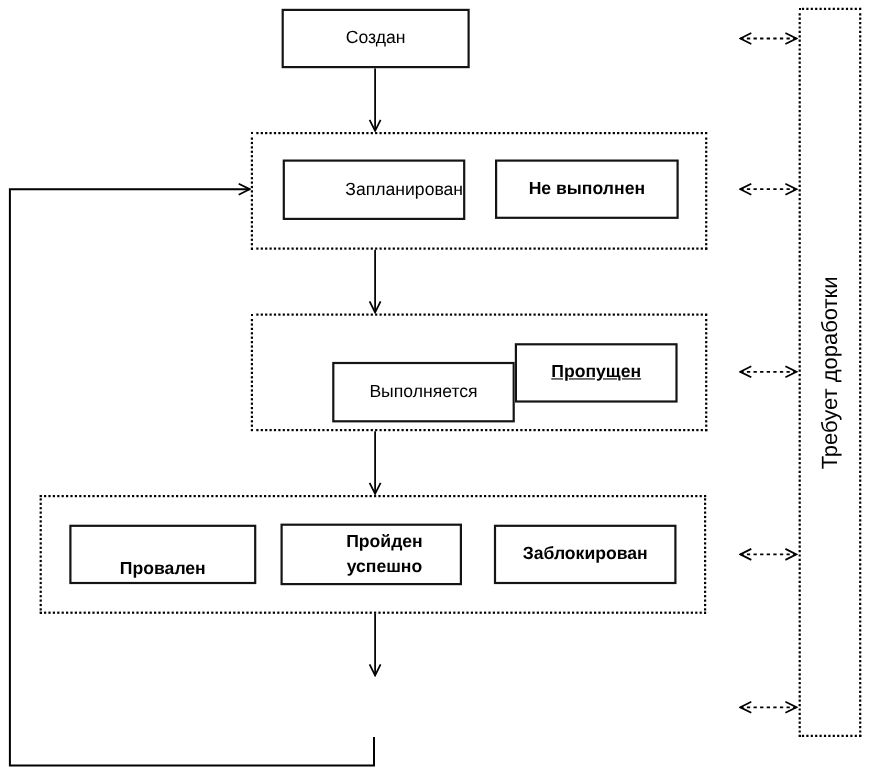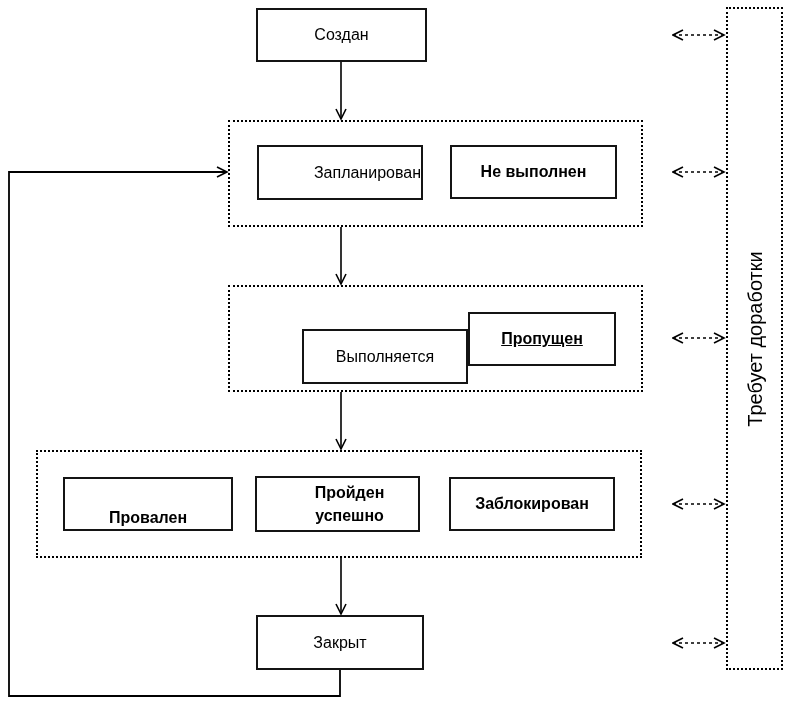--- a/index.html
+++ b/index.html
@@ -106,21 +106,18 @@
   </div>
 
   <div class="node bold wrap" style="left:255px; top:476px; width:165px; height:56px;padding-left:24px;">
     <span>Пройден успешно</span>
   </div>
 
   <div class="node bold" style="left:449px; top:477px; width:166px; height:54px;">
     <span>Заблокирован</span>
   </div>
 
-  <div class="node" style="left:256px; top:615px; width:168px; height:55px;">
-    <span>Закрыт</span>
-  </div>
 
   <div class="side-panel">
     <span>Требует доработки</span>
   </div>
 
 </div>
 
 </body></html>

